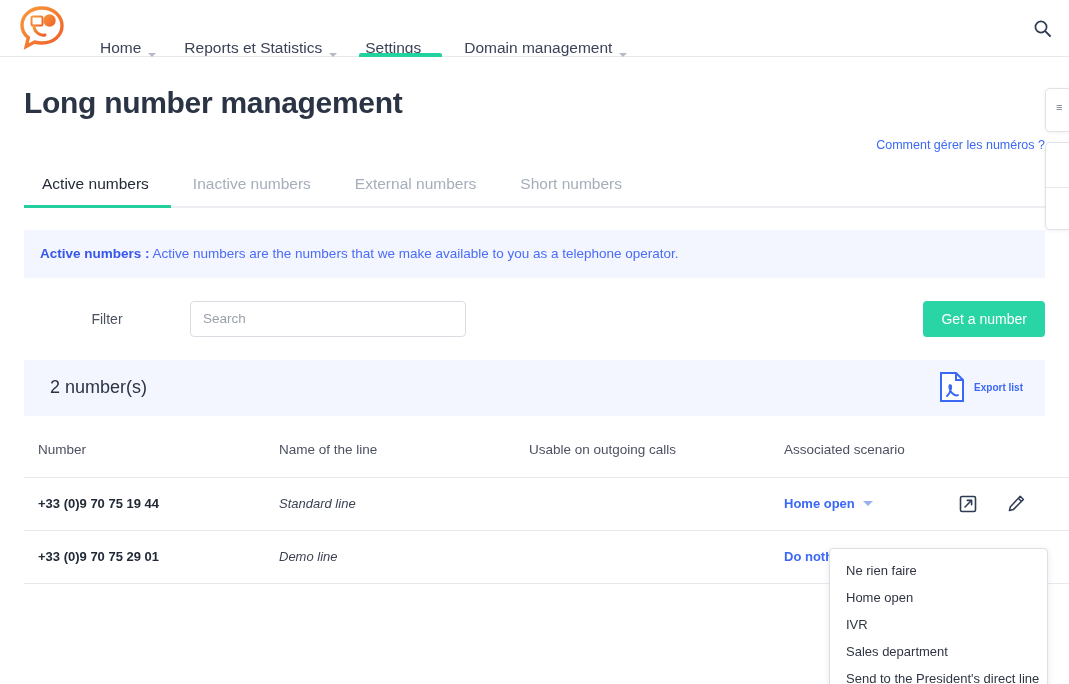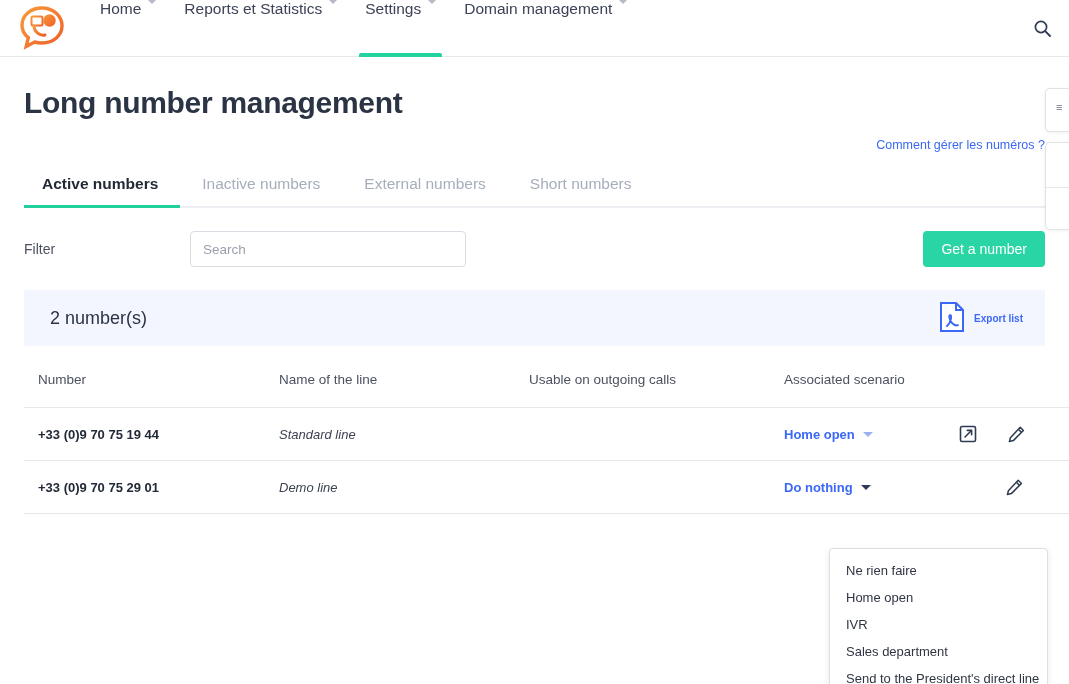--- a/index.html
+++ b/index.html
@@ -27,21 +27,21 @@
     flex: 0 0 auto;
     margin-right: 20px;
   }
   .logo svg { display: block; }
 
   .nav-items { display: flex; align-items: center; height: 57px; }
   .nav-item {
     position: relative;
     height: 57px;
     display: flex;
-    align-items: flex-start;
+    align-items: flex-end;
     padding: 0 14px;
     font-size: 15.5px;
     color: #3c4257;
     cursor: pointer;
     white-space: nowrap;
   }
   .nav-item .caret {
     display: inline-block;
     margin-left: 7px;
     width: 0; height: 0;
@@ -102,21 +102,21 @@
     font-size: 15.5px;
     color: #a6adbb;
     padding: 8px 22px 13px 22px;
     cursor: pointer;
     position: relative;
     white-space: nowrap;
   }
   .tab:first-child { padding-left: 18px; }
   .tab.active {
     color: #232a37;
-    font-weight: 700;
+    font-weight: 400;
   }
   .tab.active::after {
     content: "";
     position: absolute;
     left: 0; right: 0; bottom: -2px;
     height: 3px;
     background: #22cf9d;
   }
 
   
@@ -135,20 +135,21 @@
     display: flex;
     align-items: center;
     margin-top: 22px;
     height: 38px;
   }
   .filter-label {
     font-size: 14px;
     color: #4b5160;
     width: 166px;
     flex: 0 0 auto;
+    text-align: center;
   }
   .search-input {
     width: 276px;
     height: 36px;
     border: 1px solid #d9dde3;
     border-radius: 4px;
     padding: 0 12px;
     font-size: 13.5px;
     color: #333;
     font-family: "Liberation Sans", sans-serif;
@@ -394,20 +395,23 @@
       <span>Inactive numbers</span>
     </div>
     <div class="tab">
       <span>External numbers</span>
     </div>
     <div class="tab">
       <span>Short numbers</span>
     </div>
   </div>
 
+  <div class="info-banner">
+    <b>Active numbers :</b><span> Active numbers are the numbers that we make available to you as a telephone operator.</span>
+  </div>
 
   <div class="filter-row">
     <div class="filter-label">Filter</div>
     <input class="search-input" type="text" placeholder="Search" style="">
     <div class="spacer"></div>
     <button class="btn-green">Get a number</button>
   </div>
 
   <div class="count-bar">
     <div class="count-text">2 number(s)</div>

